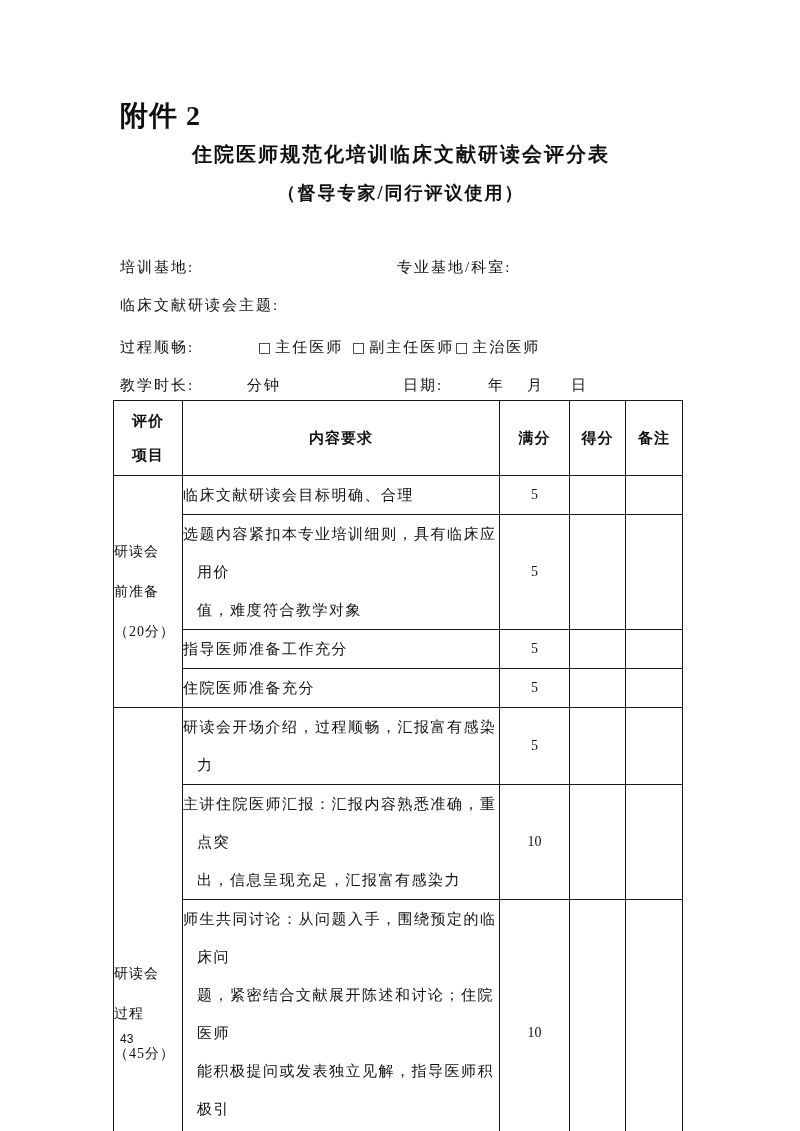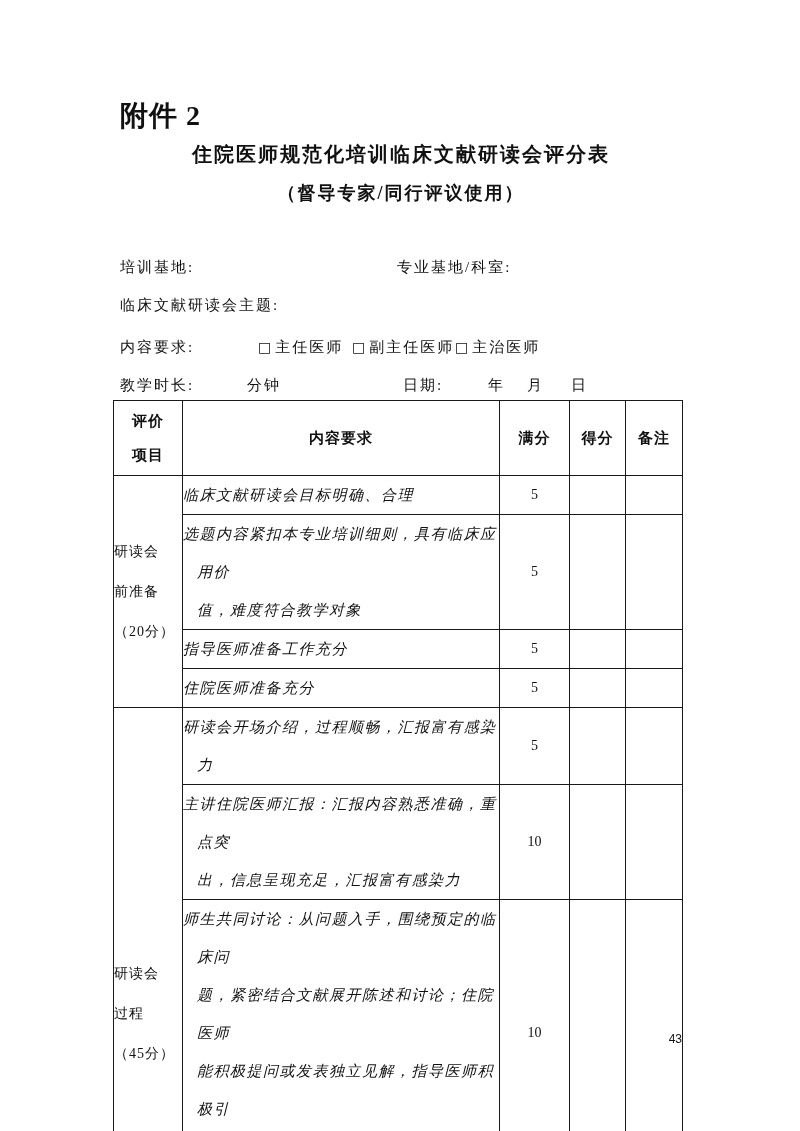--- a/index.html
+++ b/index.html
@@ -57,44 +57,44 @@
   .r8{height:75px;}
   .th{
     text-align:center;font-weight:bold;font-size:15px;letter-spacing:1px;
   }
   .th-cat{white-space:pre-line;line-height:34px;}
   .cat-cell{text-align:left;}
   .cat-text{white-space:pre-line;line-height:40px;font-size:14px;letter-spacing:1px;}
   .content-cell{padding:0 6px 0 10px;}
   .cell-text{
     font-size:15px;letter-spacing:1.5px;line-height:38px;
-    white-space:pre-line;padding-left:14px;text-indent:-14px;font-style:italic;
+    white-space:pre-line;padding-left:14px;text-indent:-14px;
   }
   .num-cell{text-align:center;font-size:14px;}
   
   .page-number{
-    position:absolute;left:120px;top:1032px;width:562px;text-align:right;
+    position:absolute;left:120px;top:1032px;width:562px;text-align:left;
     font-size:12px;font-family:"Liberation Sans","DejaVu Sans",sans-serif;
   }
 </style>
 </head>
 <body>
 
 <div class="page">
 
 
   <div class="attachment">附件 2</div>
   <div class="title">住院医师规范化培训临床文献研读会评分表</div>
   <div class="subtitle">（督导专家/同行评议使用）</div>
 
   <span class="f" id="f-training">培训基地:</span>
   <span class="f" id="f-specialty">专业基地/科室:</span>
   <span class="f" id="f-topic">临床文献研读会主题:</span>
 
-  <span class="f" id="f-instructor">内容要求:</span>
+  <span class="f" id="f-instructor">过程顺畅:</span>
   <span class="f" id="f-opt1"><span class="box">□</span><span>主任医师</span></span>
   <span class="f" id="f-opt2"><span class="box">□</span><span>副主任医师</span></span>
   <span class="f" id="f-opt3"><span class="box">□</span><span>主治医师</span></span>
 
   <span class="f" id="f-duration">教学时长:</span>
   <span class="f" id="f-minutes">分钟</span>
   <span class="f" id="f-date">日期:</span>
   <span class="f" id="f-year">年</span>
   <span class="f" id="f-month">月</span>
   <span class="f" id="f-day">日</span>

